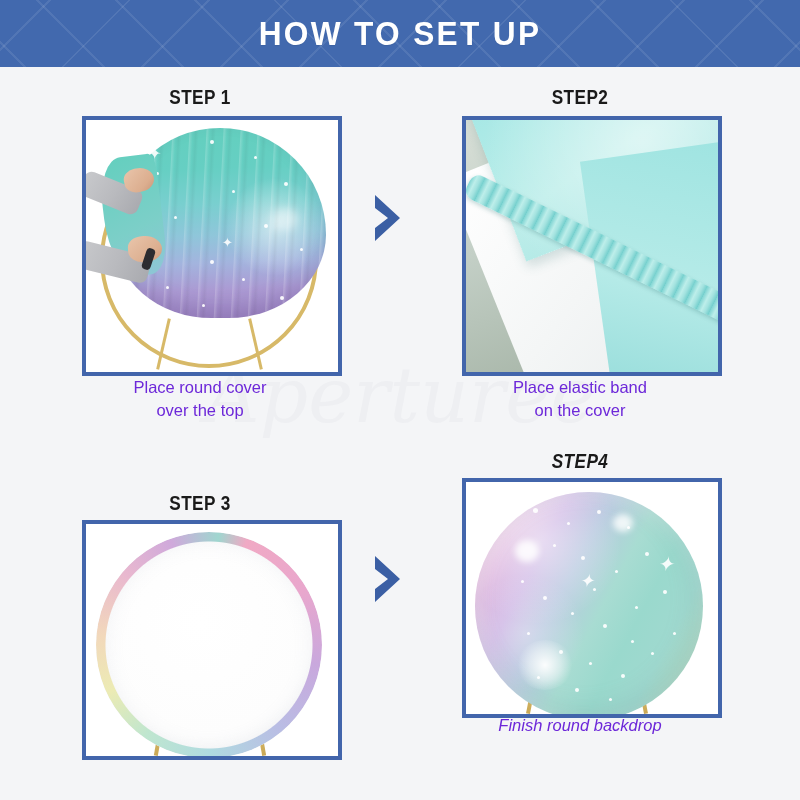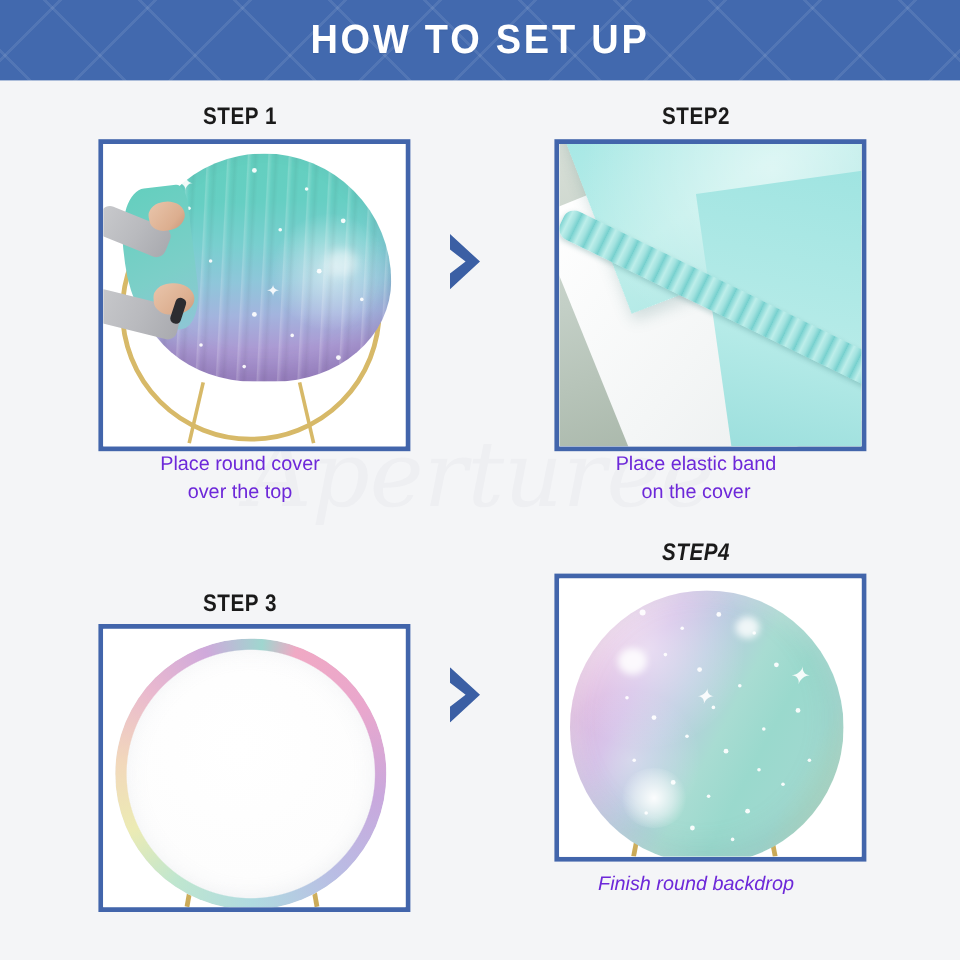--- a/index.html
+++ b/index.html
@@ -471,16 +471,16 @@
         <div class="sparkle" style="left:62px;top:184px;width:3px;height:3px;"></div>
         <div class="sparkle" style="left:156px;top:148px;width:3px;height:3px;"></div>
         <div class="sparkle" style="left:118px;top:96px;width:3px;height:3px;"></div>
         <div class="sparkle" style="left:40px;top:48px;width:24px;height:22px;opacity:.85;filter:blur(3px);"></div>
         <div class="sparkle" style="left:138px;top:22px;width:20px;height:18px;opacity:.8;filter:blur(3px);"></div>
         <div class="star4" style="left:104px;top:80px;font-size:18px;">✦</div>
         <div class="star4" style="left:182px;top:62px;font-size:20px;">✦</div>
       </div>
     </div>
   </div>
-  <div class="step-caption" style="top:276px;">
+  <div class="step-caption" style="top:264px;">
     <div>Finish round backdrop</div>
   </div>
 </div>
 
 </body></html>

